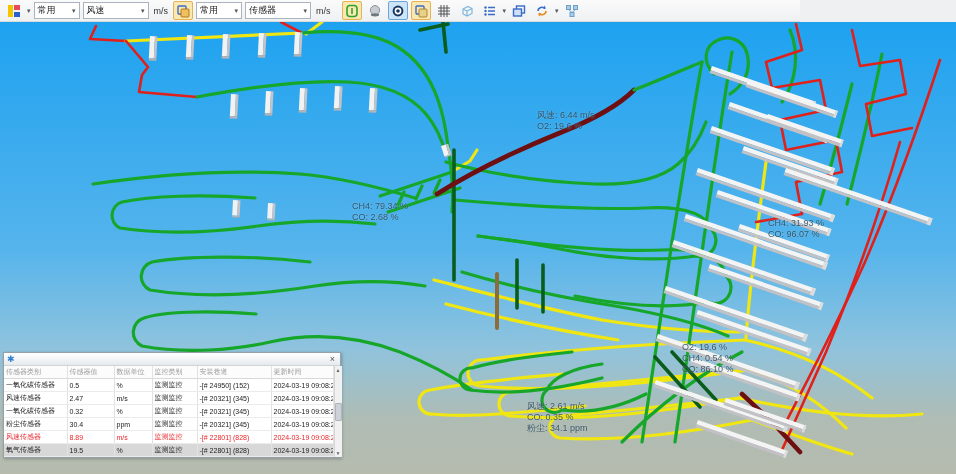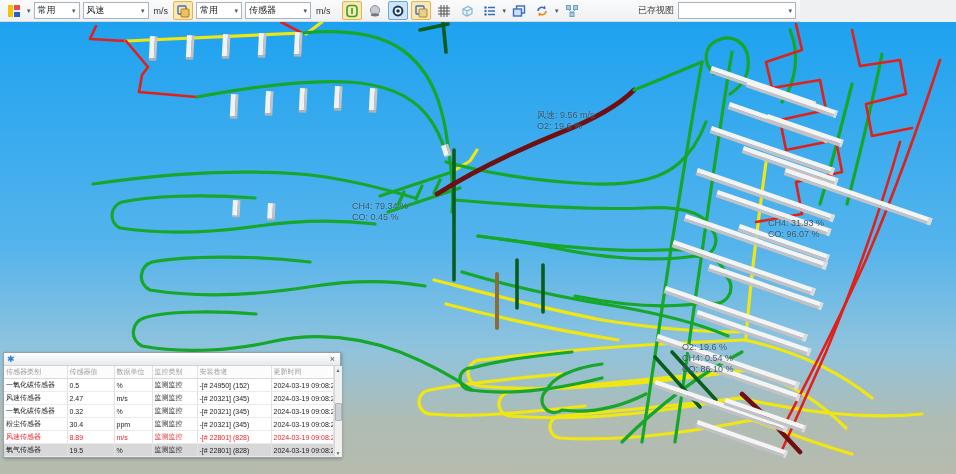--- a/index.html
+++ b/index.html
@@ -152,27 +152,20 @@
     <span class="caret">▾</span>
     <span class="tbtn">
       <svg width="14" height="14">
           <rect x="1.5" y="1.5" width="4" height="4" fill="#a7cdea" stroke="#6fa0c8"></rect>
           <rect x="8.5" y="1.5" width="4" height="4" fill="#a7cdea" stroke="#6fa0c8"></rect>
           <rect x="5" y="8.5" width="4" height="4" fill="#a7cdea" stroke="#6fa0c8"></rect>
           <path d="M3.5,5.5 L7,8.5 M10.5,5.5 L7,8.5" stroke="#6fa0c8" stroke-width="1"></path>
         </svg>
     </span>
 
-    <div id="saved-views">
-      <span class="lbl">已存视图</span>
-      <div class="combo" style="width:118px">
-        <span></span>
-          <span class="caret">▾</span>
-      </div>
-    </div>
   </div>
 
   <div id="viewport">
     <svg id="scene" width="956" height="452" viewBox="0 0 956 452">
       <defs>
         <linearGradient id="sky" x1="0" y1="0" x2="0" y2="1">
           <stop offset="0" stop-color="#1ea2f0"></stop>
             <stop offset="0.5" stop-color="#55b4ec"></stop>
           <stop offset="0.72" stop-color="#8fc3dd"></stop>
             <stop offset="0.88" stop-color="#afbcb4"></stop>
@@ -293,35 +286,40 @@
       <use href="#bar" transform="translate(666,264) rotate(19) scale(1.5,1)"></use>
       <use href="#bar" transform="translate(698,288) rotate(19) scale(1.2,1)"></use>
       <use href="#bar" transform="translate(658,312) rotate(19) scale(1.5,1)"></use>
       <use href="#bar" transform="translate(692,335) rotate(19) scale(1.15,1)"></use>
       <use href="#bar" transform="translate(656,358) rotate(19) scale(1.4,1)"></use>
       <use href="#bar" transform="translate(726,376) rotate(19) scale(0.85,1)"></use>
       <use href="#bar" transform="translate(698,398) rotate(19) scale(0.95,1)"></use>
     </svg>
 
     <div class="annot" style="left: 537px; top: 88px;">
-        <div>风速: 9.56 m/s</div>
+        <div>风速: 6.44 m/s</div>
         <div>O2: 19.6 %</div>
       </div>
     <div class="annot" style="left: 352px; top: 179px;">
         <div>CH4: 79.34 %</div>
-        <div>CO: 0.45 %</div>
+        <div>CO: 2.68 %</div>
       </div>
     <div class="annot" style="left: 768px; top: 196px;">
         <div>CH4: 31.93 %</div>
         <div>CO: 96.07 %</div>
       </div>
     <div class="annot" style="left: 682px; top: 320px;">
         <div>O2: 19.6 %</div>
         <div>CH4: 0.54 %</div>
         <div>CO: 86.10 %</div>
+      </div>
+    <div class="annot" style="left: 527px; top: 379px;">
+        <div>风速: 2.61 m/s</div>
+        <div>CO: 0.35 %</div>
+        <div>粉尘: 34.1 ppm</div>
       </div>
   </div>
 
   <div id="panel">
     <div id="panel-title">
       <span class="picon">✱</span>
       <span class="close">×</span>
     </div>
     <div id="table-wrap">
       <table>

